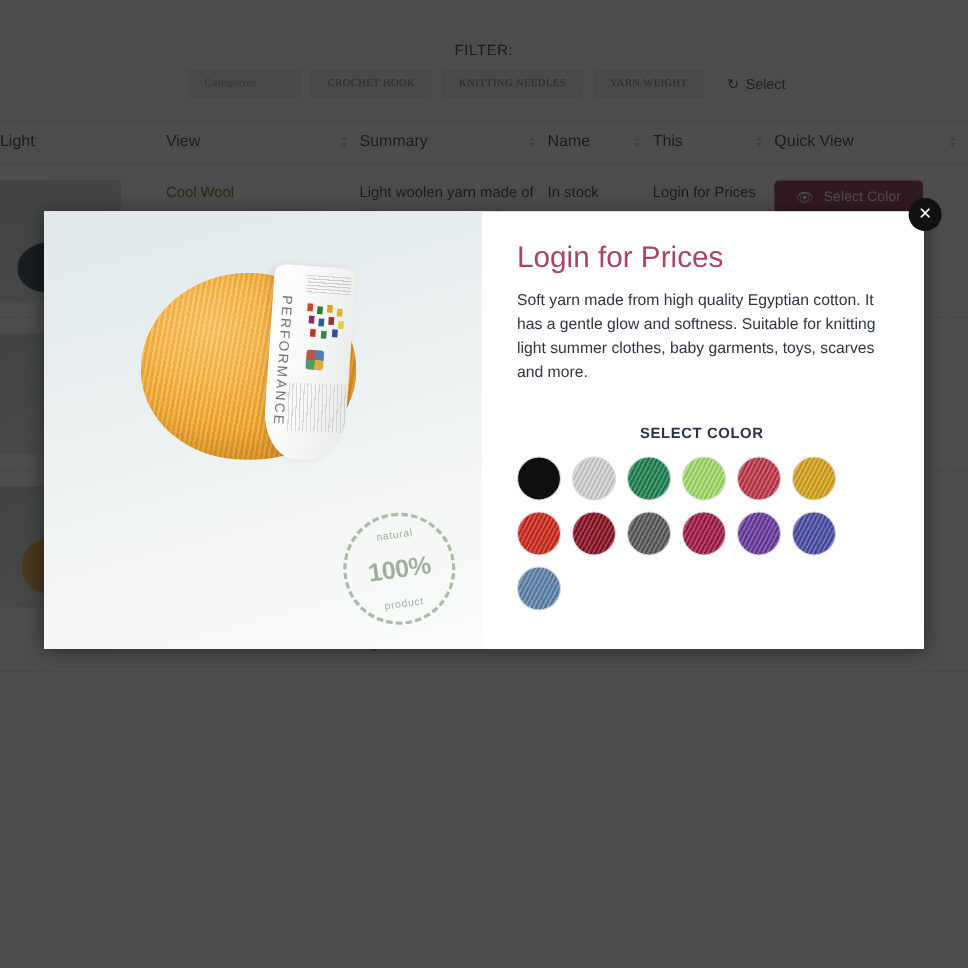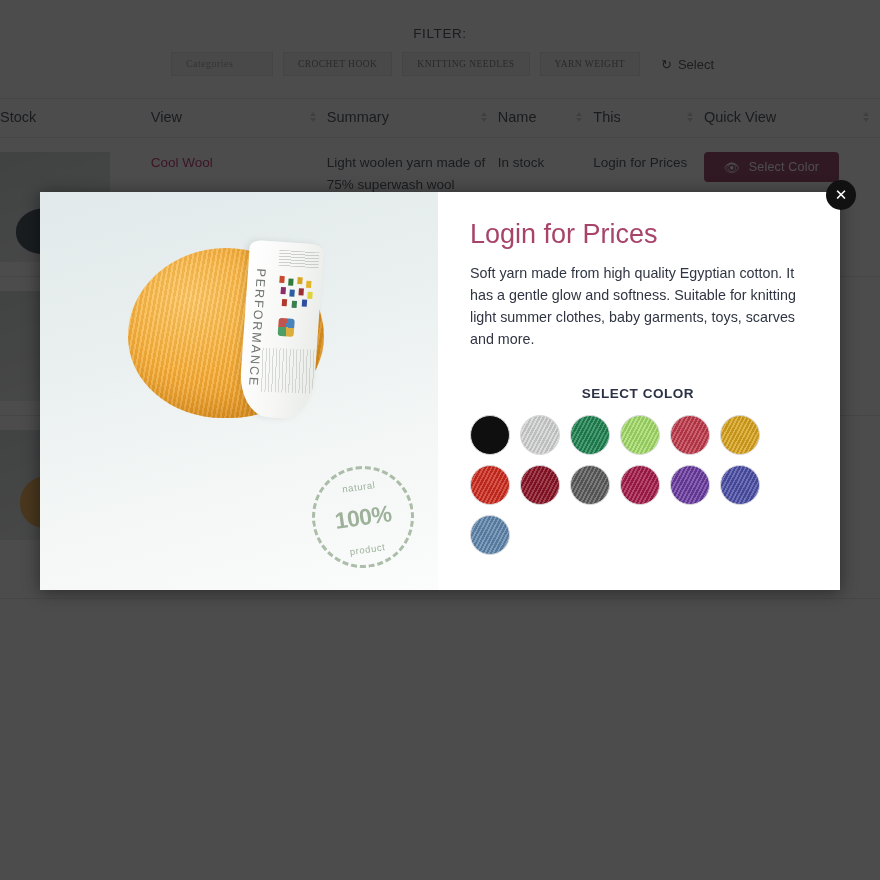--- a/index.html
+++ b/index.html
@@ -13,21 +13,21 @@
   
   #page {
     position: absolute;
     inset: 0;
     background: #ffffff;
     color: #3c3c3c;
   }
 
   
   .filter-wrap {
-    padding-top: 26px;
+    padding-top: 38px;
     text-align: center;
   }
   .filter-title {
     font-size: 13.5px;
     letter-spacing: .6px;
     color: #2b3245;
     font-weight: 400;
   }
   .filter-row {
     margin-top: 11px;
@@ -98,21 +98,21 @@
     color: #2f3542;
   }
   .col-image { width: 150px; padding-left: 0 !important;}
   .col-name  { width: 175px; }
   .col-sum   { width: 170px; }
   .col-stock { width: 95px;  }
   .col-price { width: 110px; }
   .col-qv    { width: 175px; }
 
   td.c-image { padding-left: 0; }
-  td.c-name a   { color: #be185d; text-decoration: none; }
+  td.c-name a   { color: #4d7c0f; text-decoration: none; }
   td.c-stock    { color: #6a8f4f; }
   td.c-price    { color: #a8446a; }
 
   .thumb {
     width: 110px; height: 110px;
     background: #dfe2e1;
     position: relative;
     overflow: hidden;
   }
   .thumb .ball {
@@ -316,21 +316,21 @@
     <colgroup>
       <col class="col-image">
         <col class="col-name">
         <col class="col-sum">
       <col class="col-stock">
         <col class="col-price">
         <col class="col-qv">
     </colgroup>
     <thead>
       <tr>
-        <th><span>Stock</span></th>
+        <th><span>Light</span></th>
         <th><span>View</span><span class="sort-ico">
               <i class="up"></i>
               <i class="dn"></i>
             </span></th>
         <th><span>Summary</span><span class="sort-ico">
               <i class="up"></i>
               <i class="dn"></i>
             </span></th>
         <th><span>Name</span><span class="sort-ico">
               <i class="up"></i>

